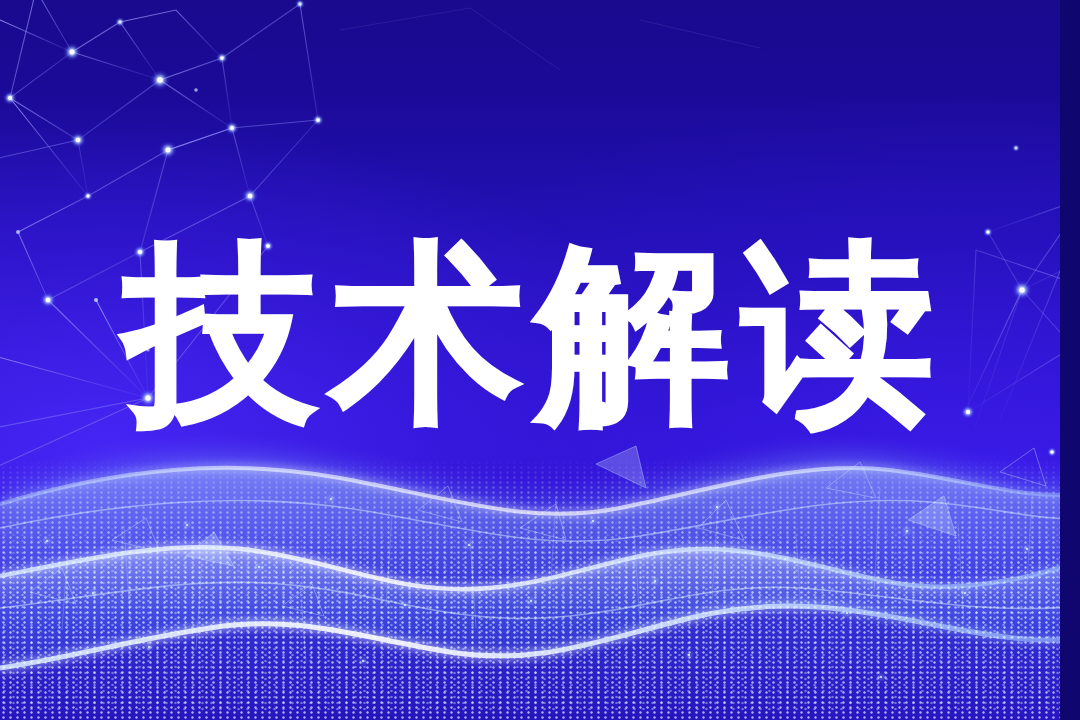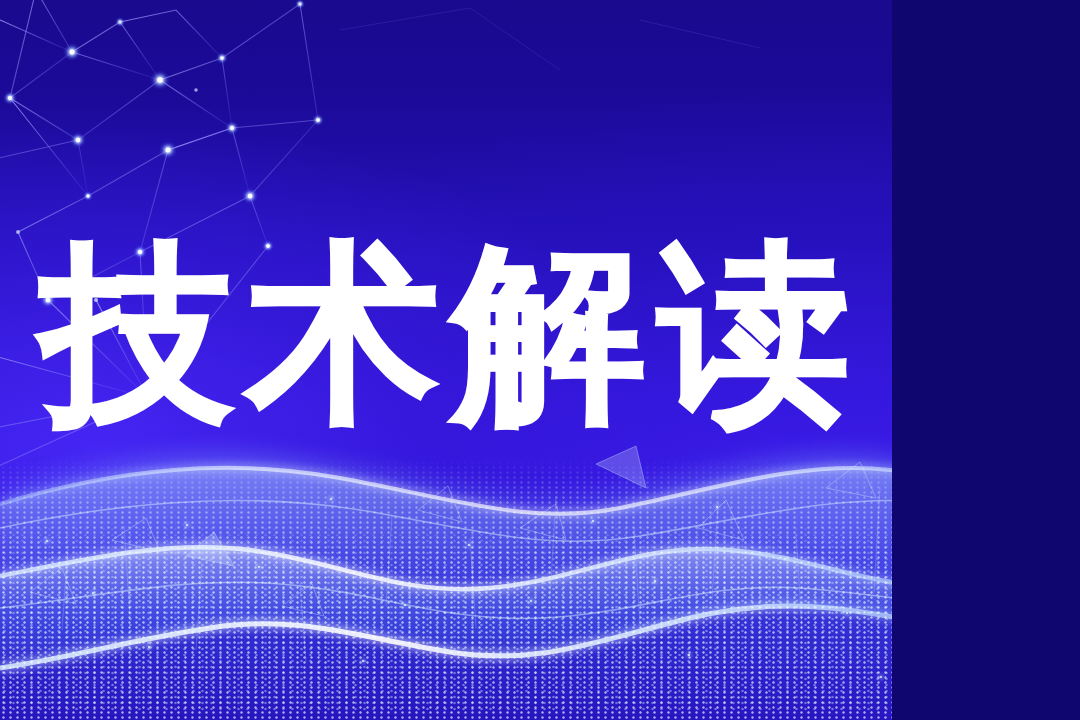--- a/index.html
+++ b/index.html
@@ -10,21 +10,21 @@
   }
   body {
     width: 1080px;
     height: 720px;
     overflow: hidden;
     font-family: "Liberation Sans", "DejaVu Sans", sans-serif;
   }
 
   .banner {
     position: relative;
-    width: 892px;
+    width: 1060px;
     height: 720px;
     overflow: hidden;
     background:
       radial-gradient(ellipse 780px 420px at 10% 62%, rgba(70,38,245,0.95) 0%, rgba(57,26,225,0.55) 45%, rgba(40,14,190,0.0) 78%),
       radial-gradient(ellipse 900px 520px at 92% 70%, rgba(62,30,240,0.75) 0%, rgba(45,18,205,0.35) 50%, rgba(30,10,160,0.0) 80%),
       linear-gradient(180deg,
         #190a8e 0%,
         #1b0a97 12%,
         #2210b2 30%,
         #2a13c4 44%,

